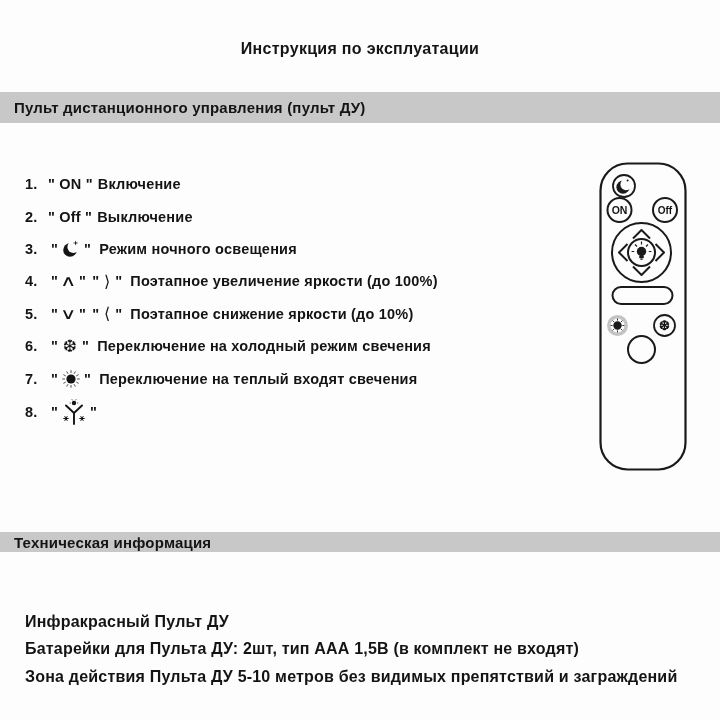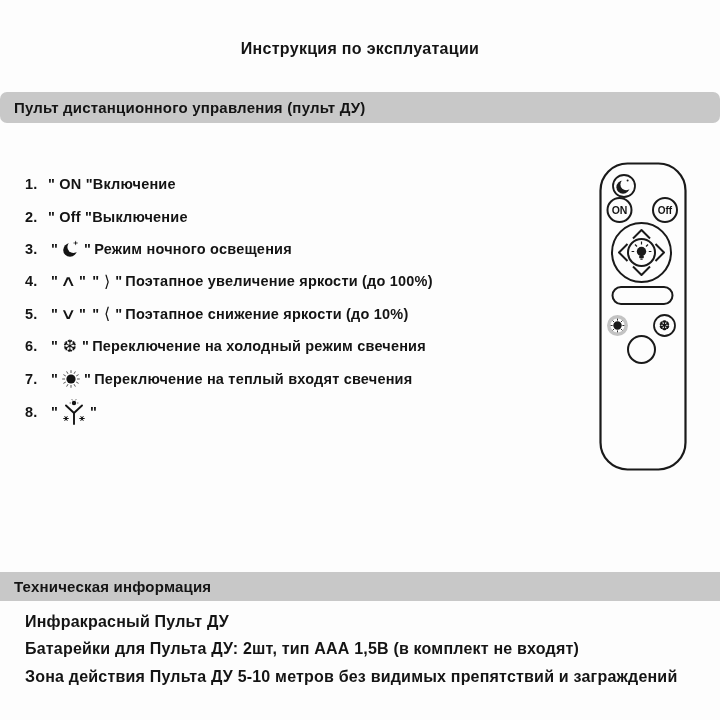--- a/index.html
+++ b/index.html
@@ -10,31 +10,31 @@
   }
   .page-title{
     position:absolute;top:40px;left:0;width:720px;text-align:center;
     font-size:16px;letter-spacing:.3px;
   }
   .bar{
     position:absolute;left:0;width:720px;background:#c8c8c8;
     display:flex;align-items:center;box-sizing:border-box;padding-left:14px;
     font-size:15px;letter-spacing:.2px;
   }
-  .bar1{top:92px;height:31px;border-radius:7px;}
-  .bar2{top:572px;height:29px;}
+  .bar1{top:92px;height:31px;}
+  .bar2{top:532px;height:20px;}
   .list{
     position:absolute;top:168px;left:25px;margin:0;padding:0;list-style:none;
     font-size:14.5px;letter-spacing:.2px;
   }
   .list li{display:flex;align-items:center;height:32.4px;white-space:nowrap;}
   .list li.multi{height:auto;padding-top:3px;}
   .num{width:23px;flex:none;}
   .q{padding:0 3px;}
-  .txt{}
+  .txt{margin-left:5px;}
   .txt-wide{}
   .glyph{font-weight:400;display:inline-block;text-align:center;}
   .chev{font-size:15px;transform:scaleX(1.5);width:15px;}
   .ang{font-size:16px;width:10px;}
   .flakeg{font-size:17px;width:18px;}
   .ico{display:inline-block;vertical-align:middle;}
   .t8 .l2{display:block;}
   .remote{position:absolute;left:599px;top:162px;}
   .remote svg{display:block;}
   .remote text{font-family:"Liberation Sans", sans-serif;font-weight:700;fill:#141414;}

